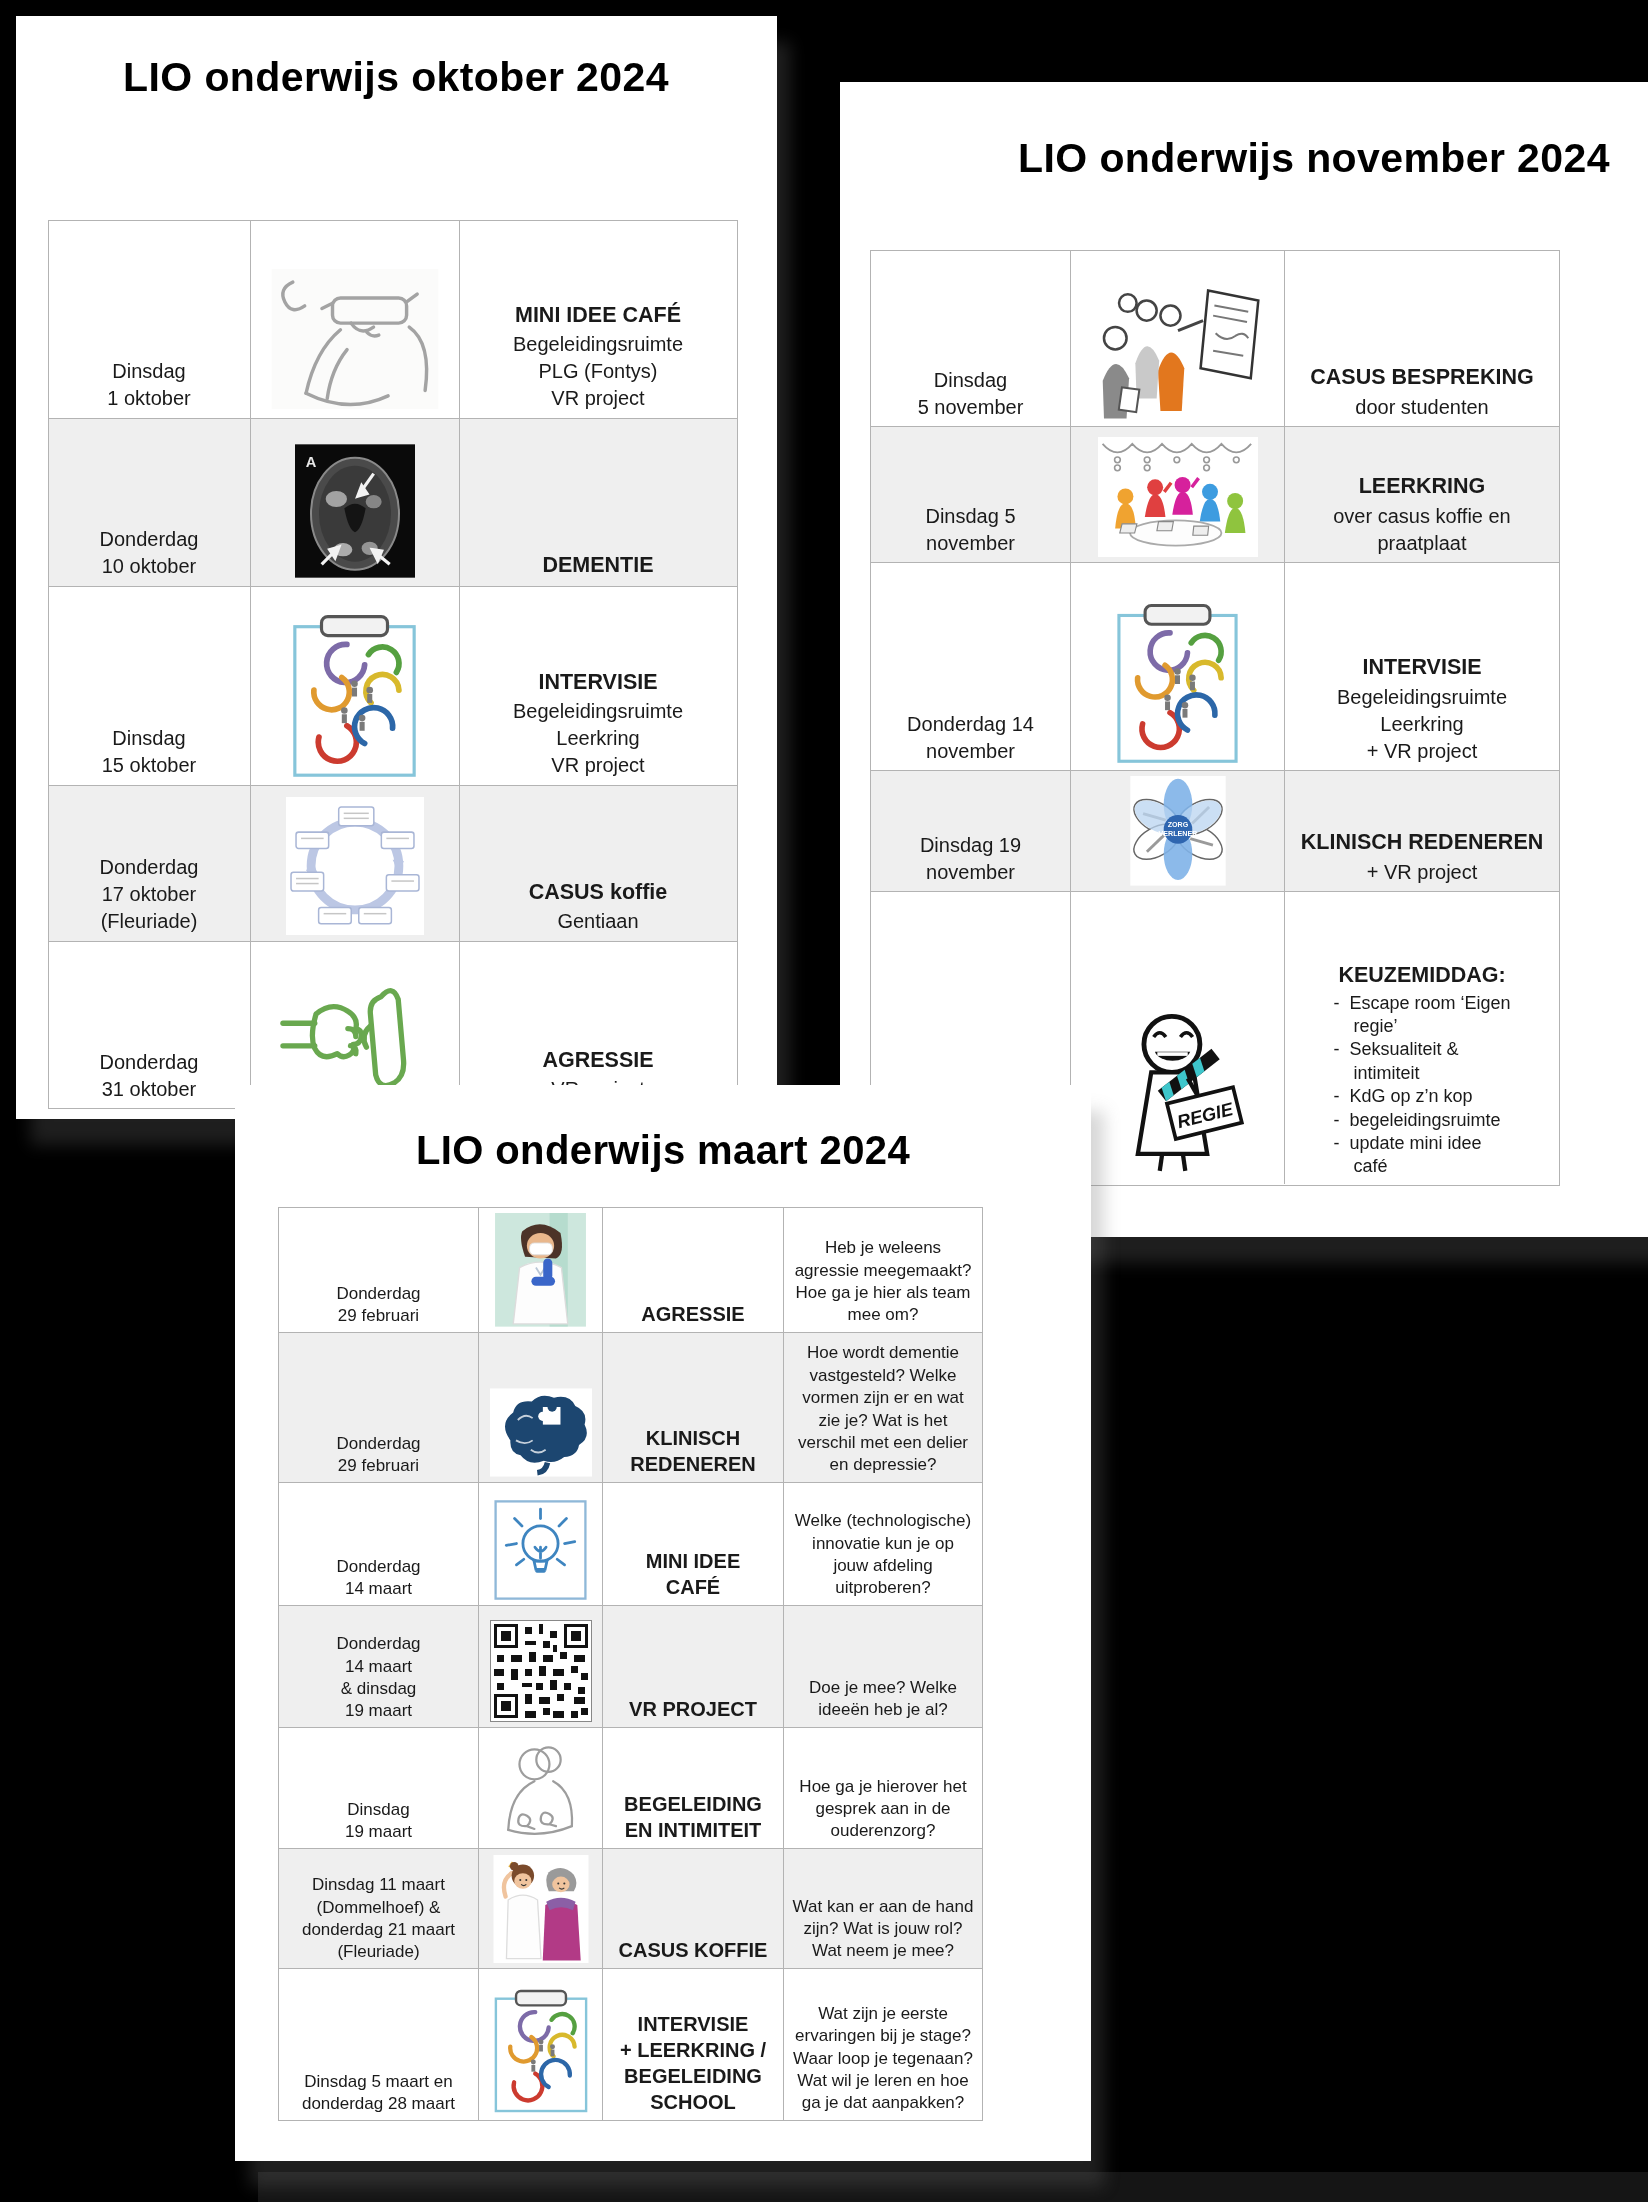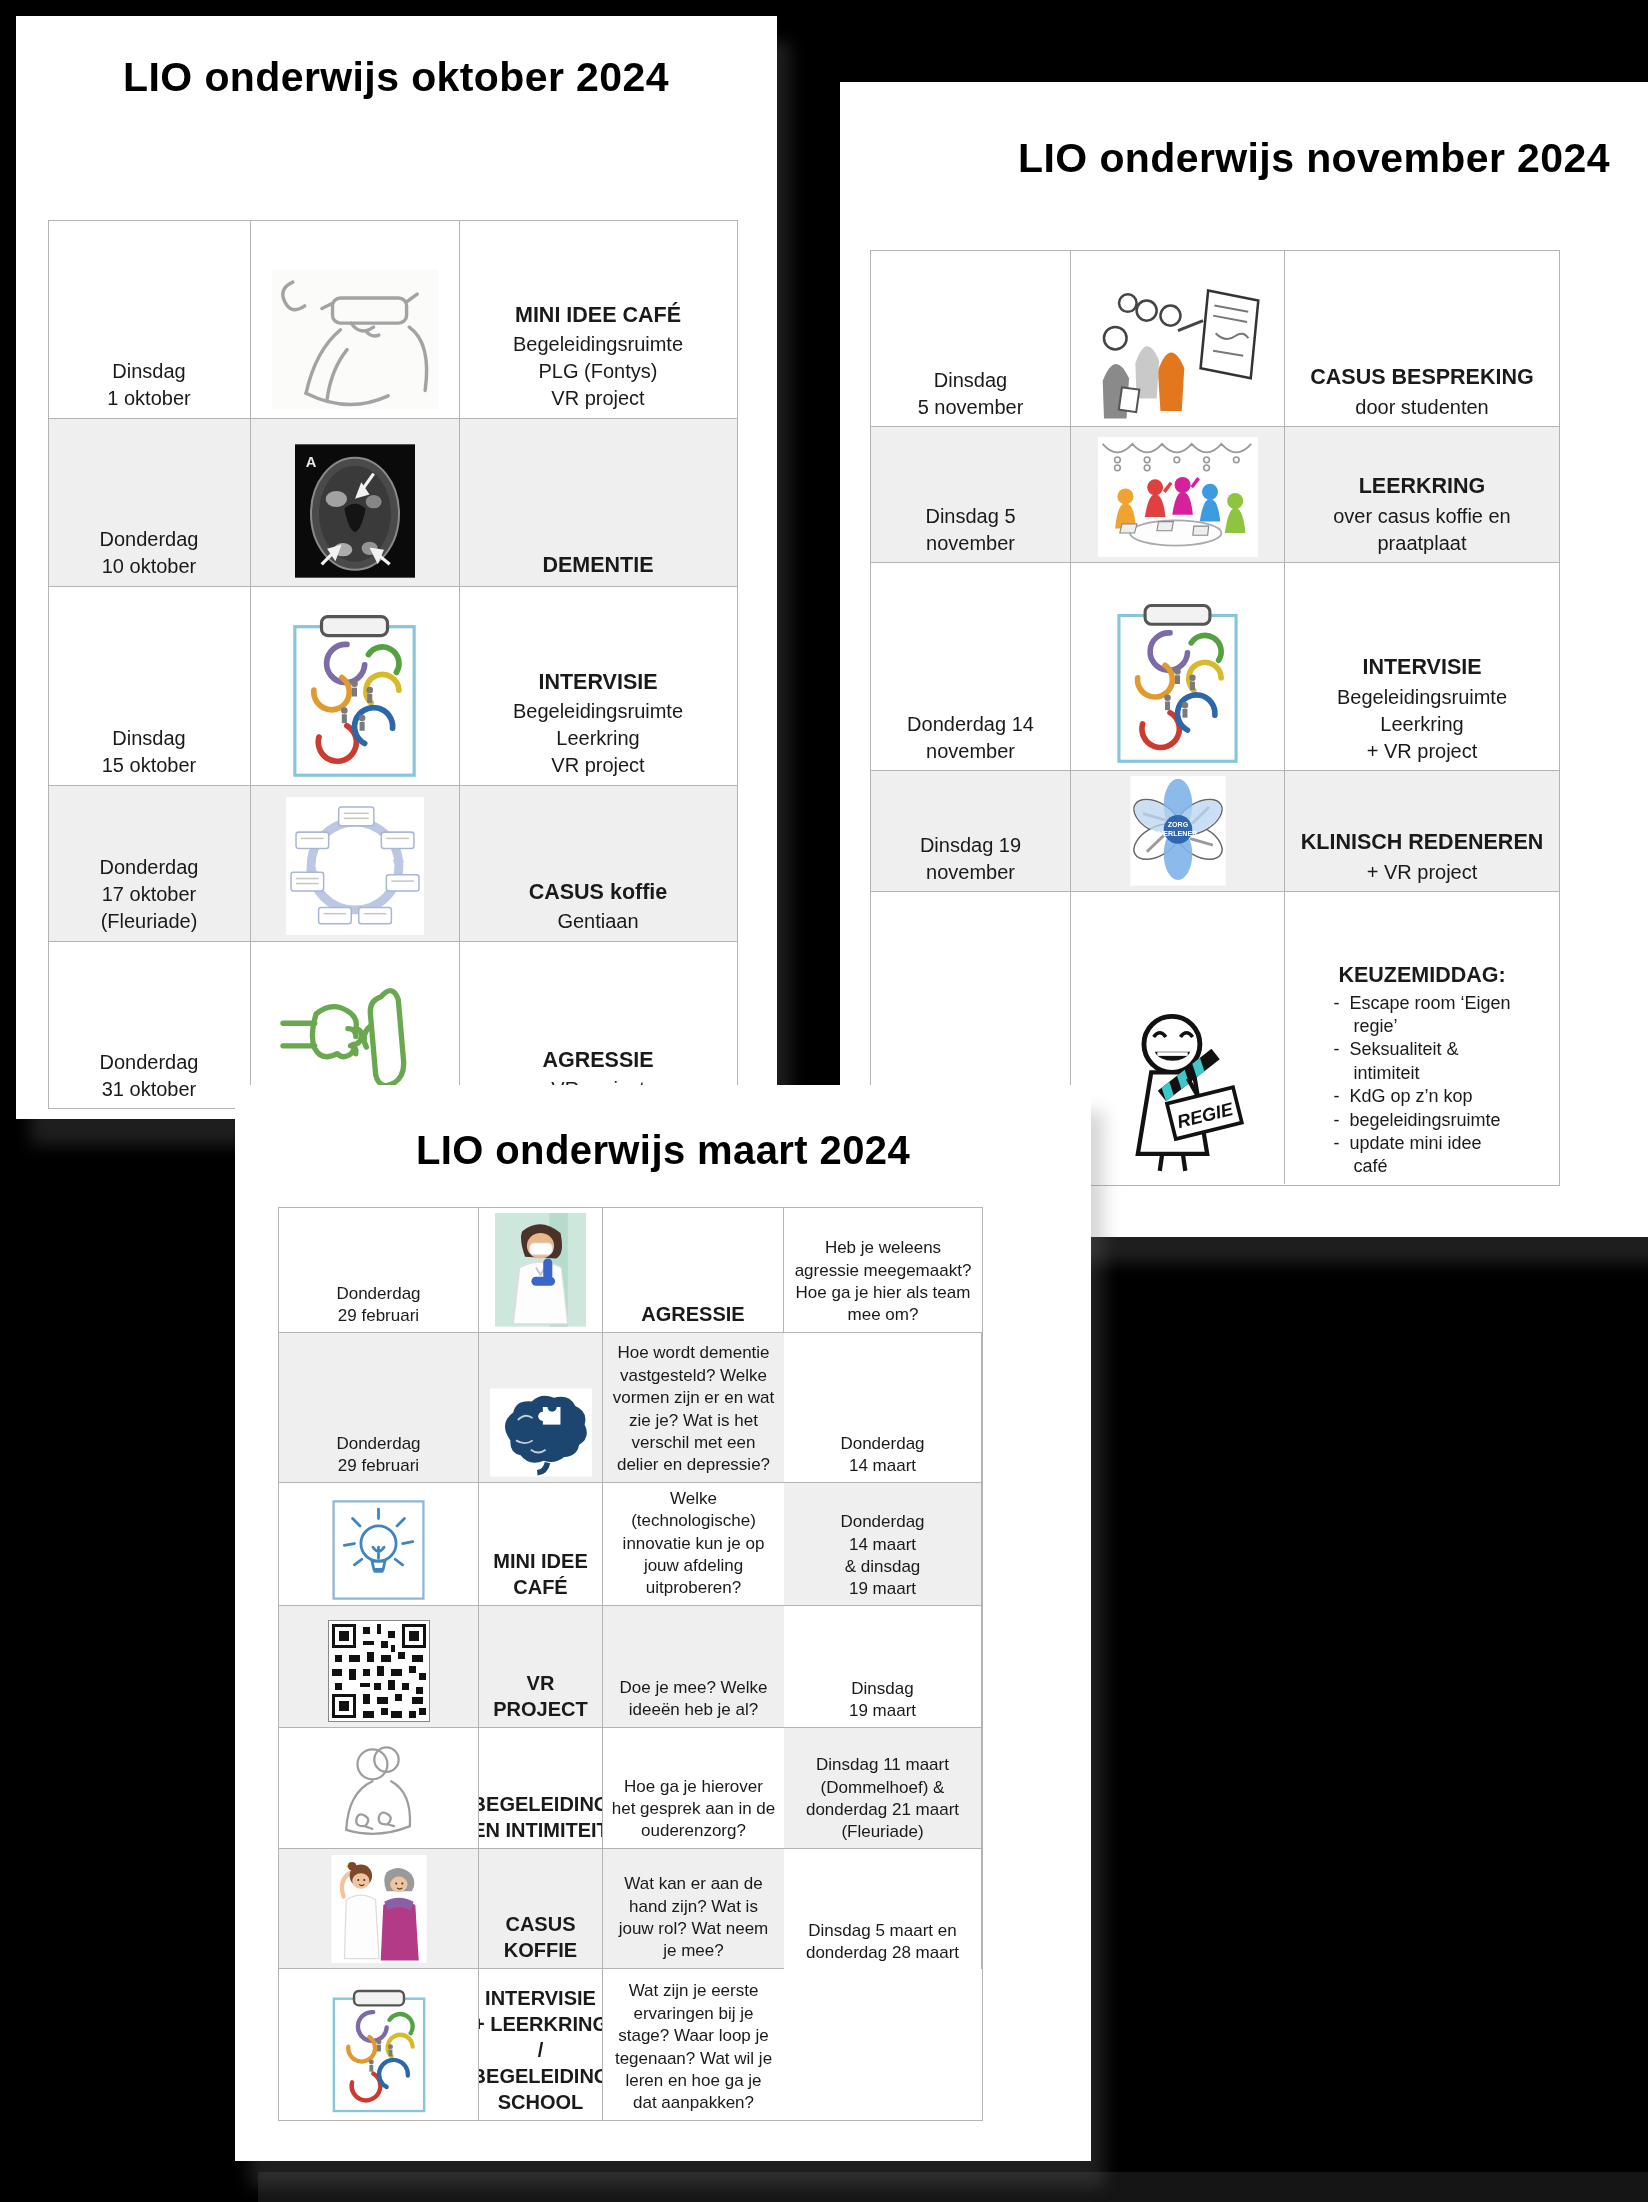--- a/index.html
+++ b/index.html
@@ -435,20 +435,24 @@
           <rect x="57" y="20" width="19" height="19" fill="#fff"></rect>
           <circle cx="57" cy="30" r="5" fill="#fff"></circle>
           <circle cx="67" cy="20" r="5" fill="#1c4670"></circle>
           <g stroke="#ffffff" stroke-width="2" fill="none" opacity=".75">
             <path d="M30,34 q8,-8 16,-2"></path>
               <path d="M28,56 q10,6 18,0"></path>
               <path d="M44,66 q8,6 16,0"></path>
           </g>
         </svg>
       </div>
+      <div class="cell alt">
+          <div class="act-title sm">KLINISCH
+REDENEREN</div>
+        </div>
       <div class="cell alt last-col">
           <div class="question">Hoe wordt dementie vastgesteld? Welke vormen zijn er en wat zie je? Wat is het verschil met een delier en depressie?</div>
         </div>
 
       <div class="cell">
           <div class="date sm">Donderdag
 14 maart</div>
         </div>
       <div class="cell">
         <svg width="93" height="100" viewBox="0 0 100 108">

